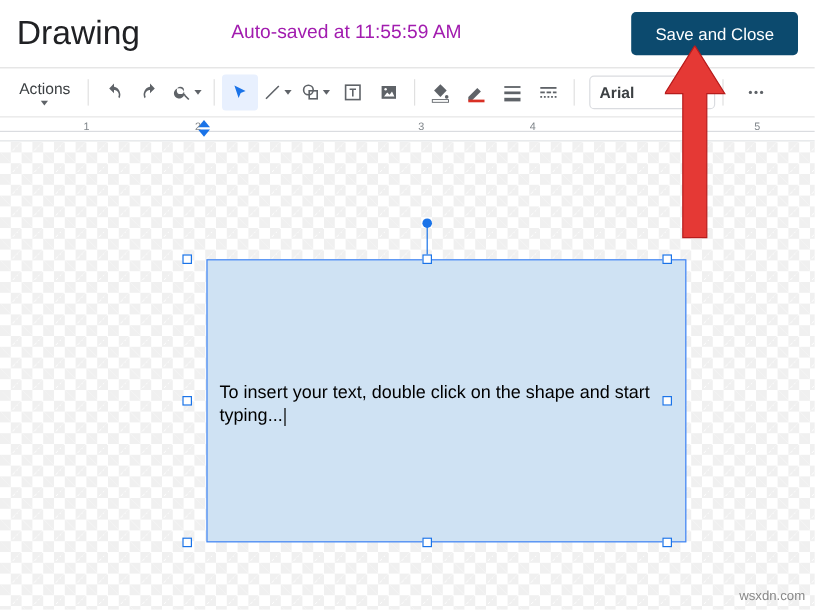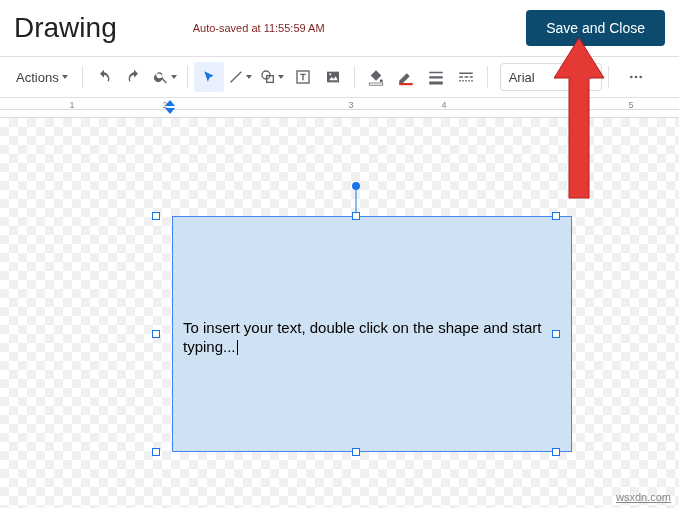--- a/index.html
+++ b/index.html
@@ -22,22 +22,22 @@
   }
   .header .title {
     font-size: 28px;
     color: #202124;
     flex: 0 0 auto;
   }
   .header .autosave {
     flex: 1 1 auto;
     text-align: left;
     padding-left: 76px;
-    font-size: 11px;
-    color: #7f1d1d;
+    font-size: 16px;
+    color: #a21caf;
   }
   .save-btn {
     background: #0c4a6e;
     color: #fff;
     border: none;
     border-radius: 4px;
     font-size: 14px;
     font-weight: 500;
     padding: 10px 20px;
     cursor: pointer;
@@ -55,20 +55,21 @@
   .actions-btn {
     font-size: 13px;
     color: #3c4043;
     background: none;
     border: none;
     padding: 6px 8px;
     display: flex;
     align-items: center;
     gap: 3px;
     cursor: pointer;
+    flex-direction: column;
   }
   .caret-down {
     width: 0; height: 0;
     border-left: 3px solid transparent;
     border-right: 3px solid transparent;
     border-top: 4px solid #5f6368;
   }
   .divider {
     width: 1px;
     height: 22px;
@@ -86,21 +87,21 @@
   .tbtn.sel { background: #e8f0fe; }
   .tbtn svg { display:block; }
   .tbtn-caret {
     display:flex; align-items:center; gap:2px; padding: 0 4px; height:30px;
     border-radius:3px; cursor:pointer;
   }
   .font-box {
     display:flex; align-items:center; gap:6px;
     border: 1px solid #dadce0; border-radius:4px;
     height: 28px; padding: 0 8px; margin-left:6px;
-    font-size:13px; color:#3c4043; cursor:pointer;
+    font-size:13px; color:#3c4043; cursor:pointer;font-weight:bold;
   }
   .more-btn {
     width:30px; height:30px;
     display:flex; align-items:center; justify-content:center;
     cursor:pointer; border-radius:3px; margin-left:6px;
   }
   
   .ruler {
     position: relative;
     height: 20px;
@@ -166,21 +167,21 @@
   .rot-line {
     position:absolute; width:1px; background:#1a73e8;
     transform:translateX(-50%);
   }
   
   .arrow {
     position:absolute; left:554px; top:38px; pointer-events:none;
   }
   
   .watermark {
-    position:absolute; right:8px; bottom:6px; font-size:11px; color:#888;text-decoration:underline;
+    position:absolute; right:8px; bottom:6px; font-size:11px; color:#888;
   }
 </style>
 </head>
 <body>
 
 <div class="header">
   <div class="title">Drawing</div>
   <div class="autosave">Auto-saved at 11:55:59 AM</div>
   <button class="save-btn">Save and Close</button>
 </div>

